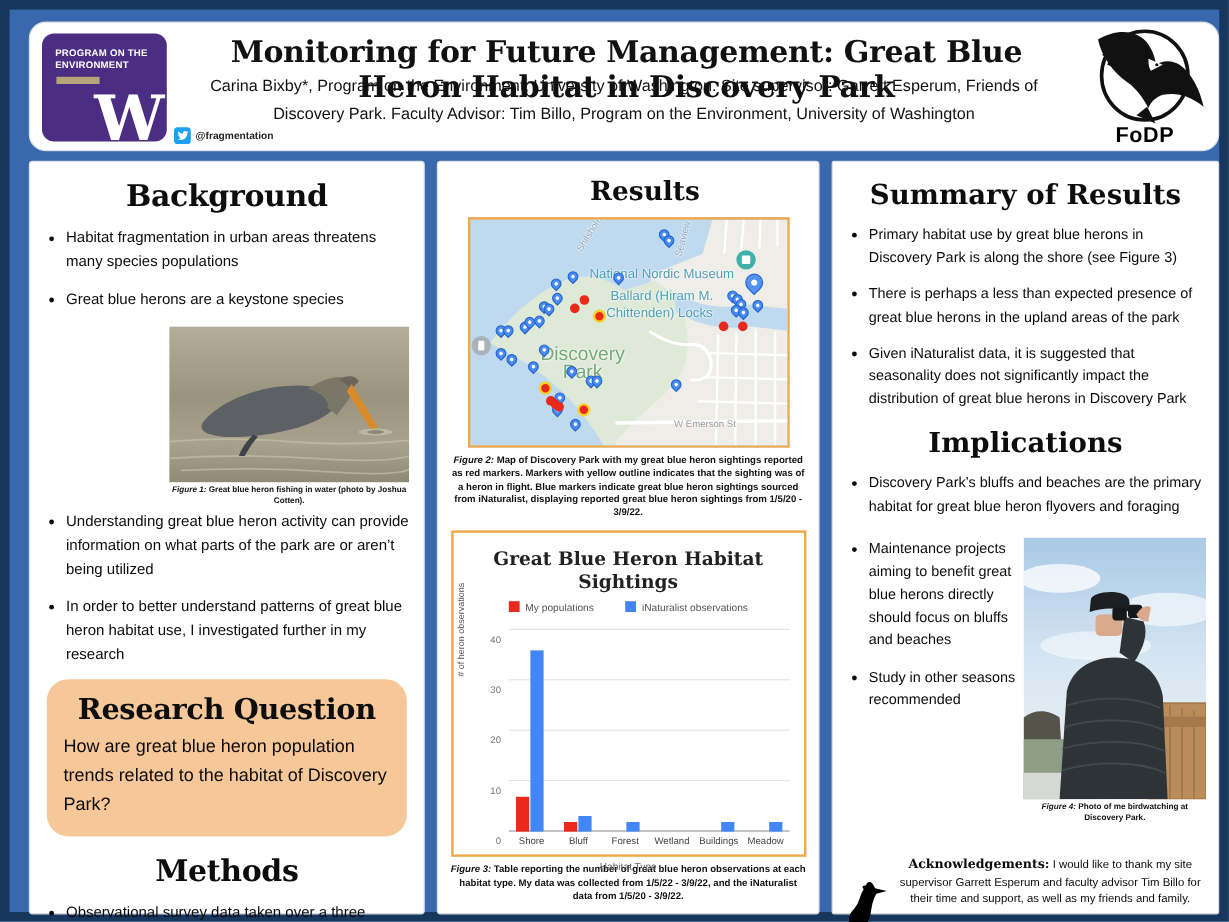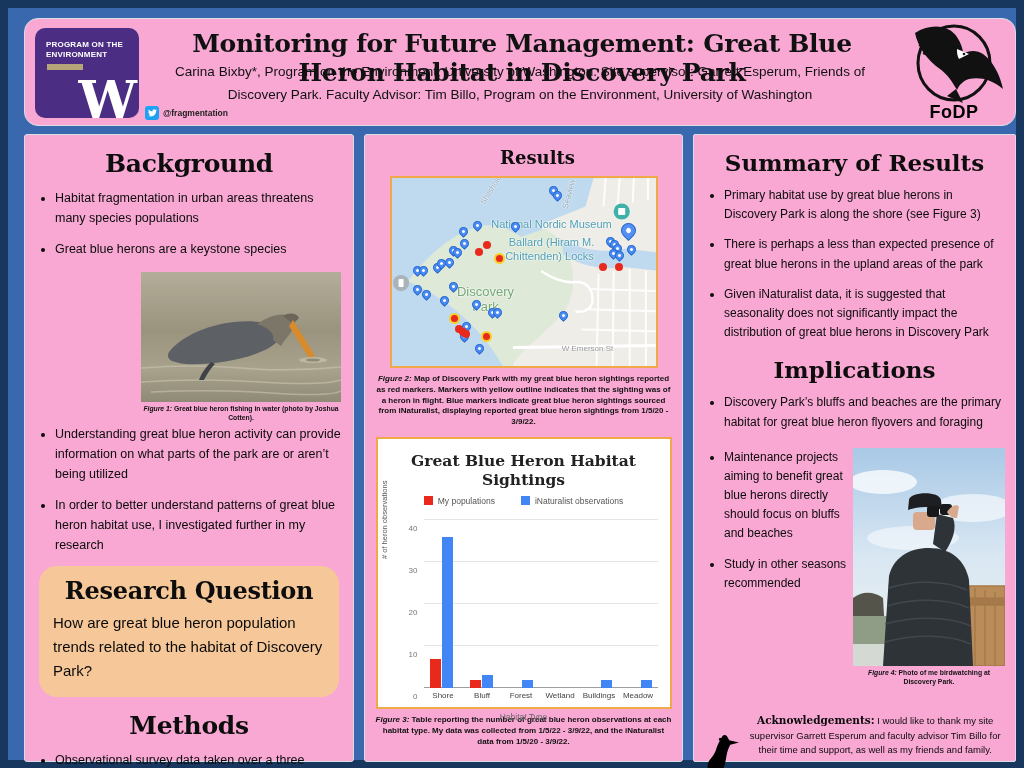--- a/index.html
+++ b/index.html
@@ -1,19 +1,19 @@
 <!DOCTYPE html>
 <html><head>
 <meta charset="utf-8">
 <style>
   * { box-sizing: border-box; margin: 0; padding: 0; }
   html,body { width:1024px; height:768px; overflow:hidden; }
   body { font-family:"Liberation Sans", sans-serif; }
   .poster { position:absolute; inset:0; background:#3A68AE; border:8px solid #17375E; }
-  .panel { position:absolute; background:#f9a8d4; border:1px solid #d9dee4; }
+  .panel { position:absolute; background:#ffffff; border:1px solid #d9dee4; }
 
   
   .header { left:16px; top:10px; width:992px; height:108px; border-radius:14px; }
   .uw-logo { position:absolute; left:10px; top:9px; width:104px; height:90px; background:#4B2E83;
              border-radius:10px; overflow:hidden; }
   .uw-text { position:absolute; left:11px; top:12px; color:#fff; font-size:8px; font-weight:bold;
              line-height:1.25; letter-spacing:.2px; }
   .uw-bar { position:absolute; left:12px; top:36px; width:36px; height:6px; background:#B7A57A; }
   .uw-w { position:absolute; right:2px; bottom:-12px; color:#fff; font-family:"DejaVu Serif",serif;
           font-weight:bold; font-size:52px; }
@@ -29,21 +29,21 @@
   .fodp-label { position:absolute; bottom:2px; left:0; right:0; font-weight:800; font-size:18px;
                 letter-spacing:.5px; color:#000; }
 
   
   .col-left  { left:16px;  top:126px; width:330px; height:628px; border-radius:3px; }
   .col-mid   { left:356px; top:126px; width:319px; height:628px; border-radius:3px; }
   .col-right { left:685px; top:126px; width:323px; height:628px; border-radius:2px; }
 
   h2 { font-family:"DejaVu Serif",serif; font-weight:bold; text-align:center; color:#0d0d0d; }
   .col-left h2  { font-size:25px; margin-top:14px; letter-spacing:-.3px;}
-  .col-mid h2   { font-size:18px; margin-top:12px;padding-left:28px; }
+  .col-mid h2   { font-size:22px; margin-top:12px;padding-left:28px; }
   .col-right h2 { font-size:23px; margin-top:14px; }
 
   ul.blist { margin:10px 12px 0 16px; padding-left:14px; }
   ul.blist li { font-size:12.5px; line-height:1.6; margin-bottom:11px; color:#0b0b0b; }
   .col-right ul.blist li { font-size:12px; }
 
   
   .fig1-wrap { float:right; width:200px; margin:2px 0 2px 8px; }
   .fig1-photo { width:200px; height:130px; display:block; }
   .figcap { font-size:6.8px; line-height:1.35; color:#111; text-align:center; margin-top:2px; }
@@ -54,21 +54,21 @@
   .rq-box { background:#F6C899; border-radius:18px; margin:6px 14px 0 14px; padding:8px 14px 14px 14px; }
   .rq-box h2 { margin-top:2px; font-size:24px; }
   .rq-text { font-size:15px; line-height:1.6; margin-top:6px; color:#0b0b0b; }
 
   
   .map-box { position:relative; width:268px; height:192px; margin:8px auto 0 auto;
              border:2px solid #F0A848; background:#BFD9EE; overflow:hidden; }
   .map-label { position:absolute; transform:translate(-50%,-50%); white-space:nowrap;
                text-shadow:0 0 2px #fff,0 0 2px #fff; z-index:2; }
   .lbl-poi { color:#4E9FB5; font-size:11px; }
-  .lbl-park { color:#74A878; font-size:13px; }
+  .lbl-park { color:#74A878; font-size:16px; }
   .lbl-road { color:#9A9A9A; font-size:8px; }
   .lbl-rot { color:#93A9BD; font-size:8px; }
   .pin { position:absolute; width:9px; height:9px; border-radius:50% 50% 50% 0;
          transform:rotate(-45deg); background:#4A8CF7; border:1px solid #2767c9; z-index:3; }
   .pin::after { content:""; position:absolute; width:3px; height:3px; border-radius:50%;
                 background:#fff; left:2px; top:2px; }
   .pin.big { width:15px; height:15px; background:#5491F5; z-index:4;}
   .pin.big::after { width:5px; height:5px; left:4px; top:4px; }
   .dot { position:absolute; width:8px; height:8px; border-radius:50%; background:#E8291C; z-index:5; }
   .dot.flight { border:2px solid #F7D02B; width:11px; height:11px; }

